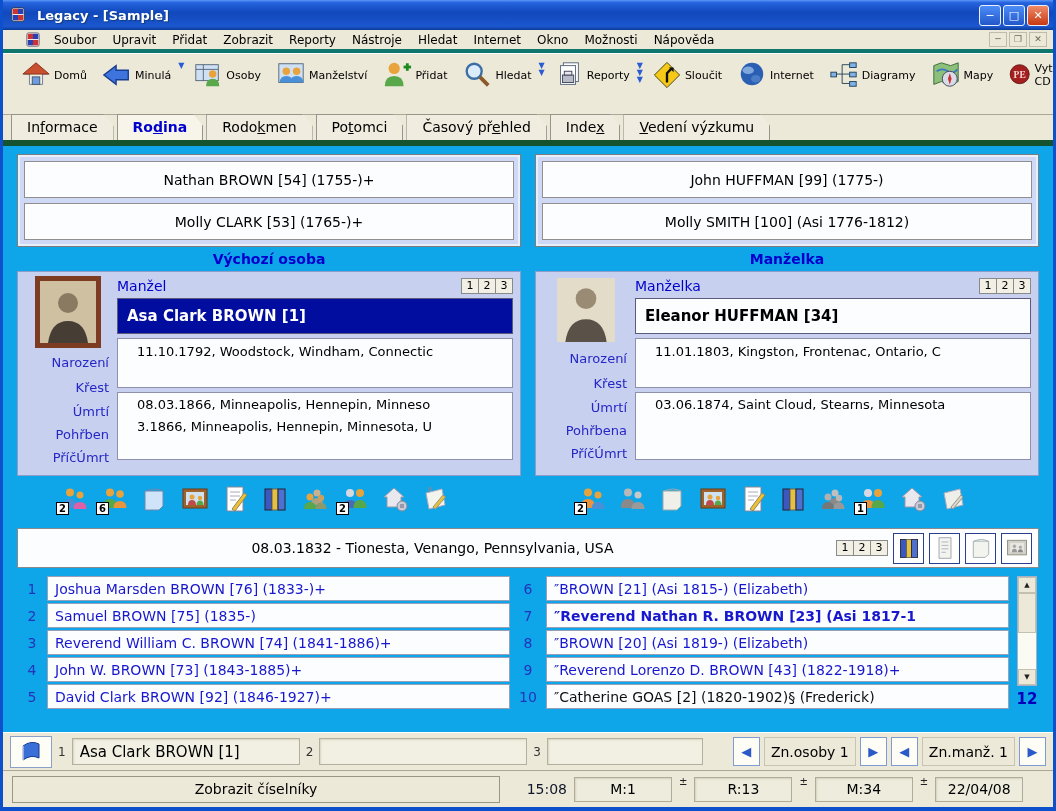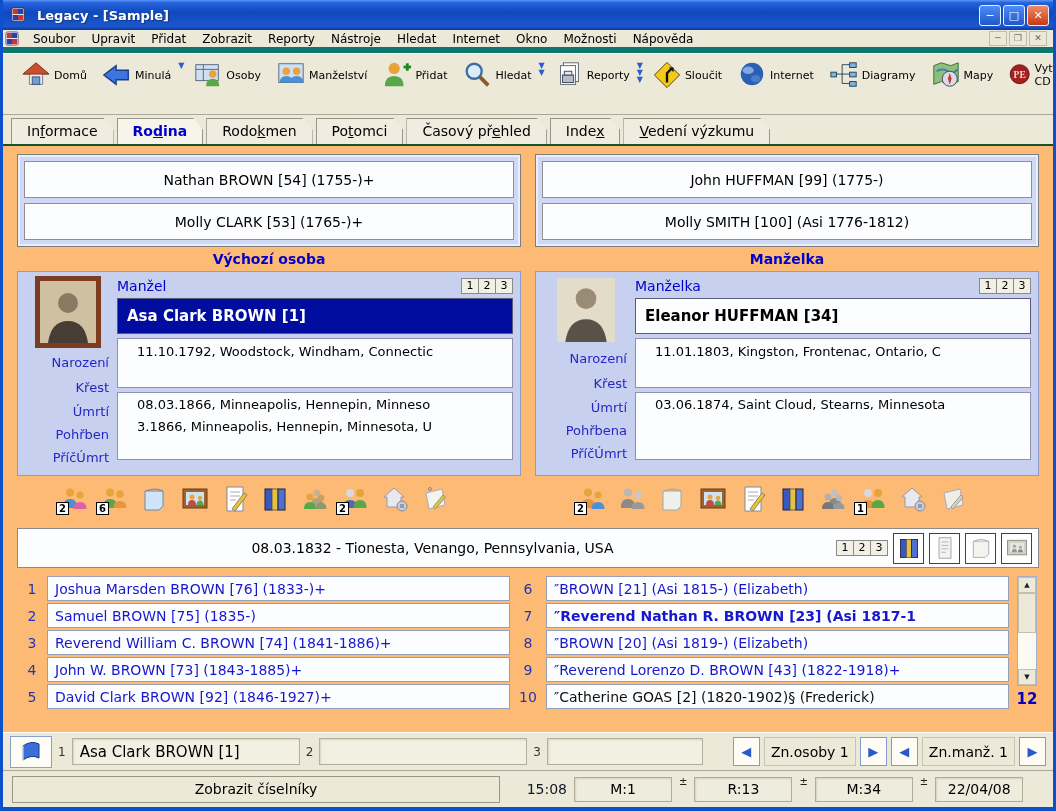--- a/index.html
+++ b/index.html
@@ -13,44 +13,44 @@
     background:linear-gradient(180deg,#5a96f7 0%,#2563dd 9%,#1148bc 42%,#1c57cf 88%,#0a3a96 100%); color:#fff; }
   .title-text { flex:1; font-weight:bold; font-size:13px; text-shadow:1px 1px 1px #123a7a; }
   .tb-btn { width:22px; height:21px; border:1px solid #e8f0ff; border-radius:3px; color:#fff;
     font-size:11px; font-weight:bold; display:flex; align-items:center; justify-content:center;
     background:linear-gradient(180deg,#4d8df7,#2257c9); }
   .tb-btn.close { background:linear-gradient(180deg,#f08a68,#c63a12); }
   .tb-btns { display:flex; gap:2px; }
 
   
   .menubar { height:23px; flex:0 0 23px; display:flex; align-items:center; background:#ece9d8;
-    padding:0 2px 0 0; border-bottom:6px solid #0f766e; }
+    padding:0 2px 0 21px; border-bottom:4px solid #0f766e; }
   .menu-icon { width:18px; height:16px; margin-right:4px; }
   .menu-item { padding:2px 8px; font-size:12px; }
   .mdi-btns { margin-left:auto; display:flex; gap:2px; padding-right:4px; }
   .mdi-btn { width:18px; height:15px; border:1px solid #c0bcac; background:#ece9d8; color:#6a665a;
     font-size:9px; line-height:13px; text-align:center; }
 
   
   .toolbar { height:62px; flex:0 0 62px; background:#ece9d8; border-top:1px solid #fff;
     border-bottom:1px solid #aca899; display:flex; align-items:flex-start; padding:4px 2px 0 10px; }
   .tool { display:flex; flex-direction:row; align-items:center; gap:2px; padding:2px 7px; font-size:11px; }
   .tool svg { width:32px; height:30px; }
   .chevrons { display:flex; flex-direction:column; color:#2a5cd6; font-size:8px; line-height:7px; padding:4px 1px 0 0; }
 
   
   .tabbar { height:31px; flex:0 0 31px; background:#ece9d8; display:flex; align-items:flex-end;
-    padding:4px 0 0 8px; border-bottom:2px solid #14532d; }
+    padding:4px 0 0 8px; border-bottom:6px solid #14532d; }
   .tab { background:#f0ede0; border:1px solid #97948a; border-bottom:none; padding:4px 15px 5px;
     font-size:14px; margin-right:3px; clip-path:polygon(0 0,calc(100% - 10px) 0,100% 12px,100% 100%,0 100%); }
   .tab .key { text-decoration:underline; }
   .tab.active { background:#f7f5ea; font-weight:bold; color:#0000cc; }
 
   
-  .content { flex:1; background:#fdba74; padding:8px 14px 4px; display:flex; flex-direction:column; }
+  .content { flex:1; background:#0ea5e9; padding:8px 14px 4px; display:flex; flex-direction:column; }
   .pair-row { display:flex; gap:14px; }
   .parents-panel { flex:1; background:#cfd9f5; border:1px solid #7d7d7d; box-shadow:inset 0 0 0 2px #e9eefb;
     padding:6px; display:flex; flex-direction:column; gap:5px; }
   .parent-box { height:37px; background:#fcfdff; border:1px solid #8f8f8f; box-shadow:inset 0 0 0 1px #fff;
     display:flex; align-items:center; justify-content:center; font-size:14px; }
   .captions-row { display:flex; gap:14px; height:24px; align-items:center; }
   .caption { flex:1; text-align:center; color:#0000cc; font-weight:bold; font-size:14px; }
 
   .spouse-panel { flex:1; border:1px solid #8d9cc8; padding:4px 7px 6px; display:grid;
     grid-template-columns:86px 1fr; column-gap:6px; background:#c7d1ef; }

